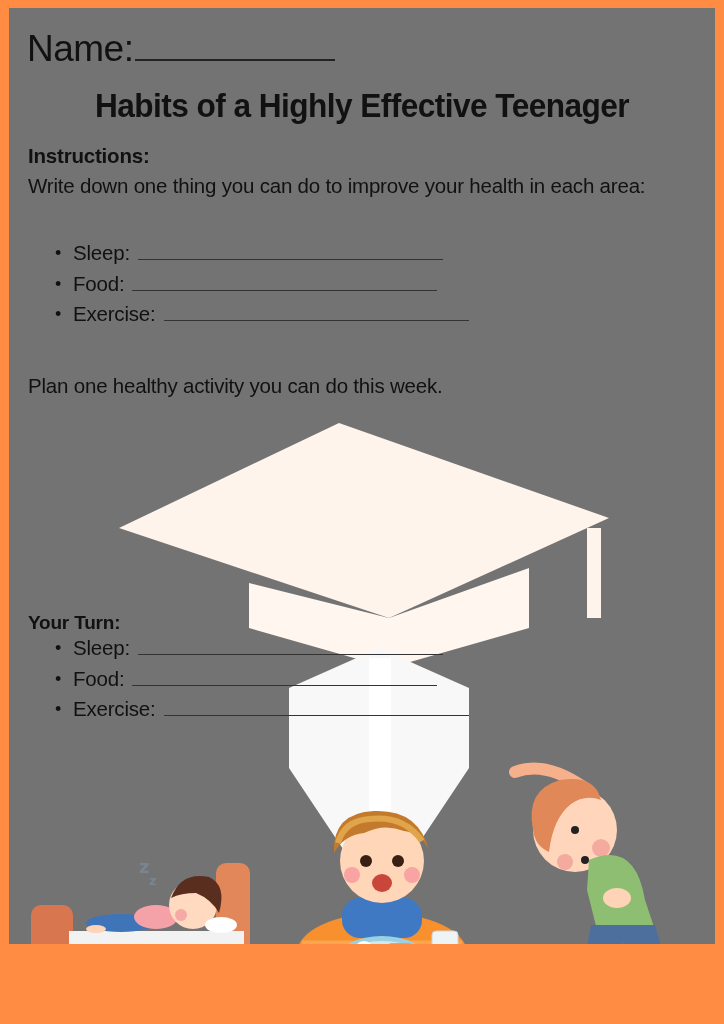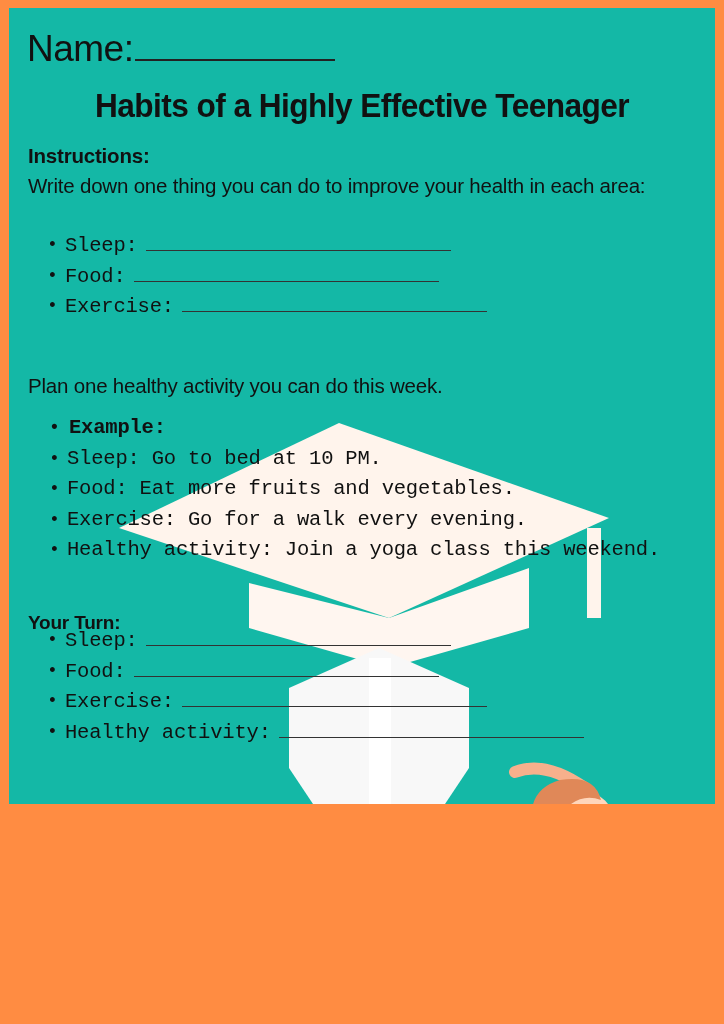--- a/index.html
+++ b/index.html
@@ -1,25 +1,25 @@
 <!DOCTYPE html>
 <html><head>
 <meta charset="utf-8">
 <style>
   html, body { margin:0; padding:0; }
   body { width:724px; height:1024px; background:#ff8c42; position:relative; overflow:hidden;
          font-family:"Liberation Sans", sans-serif; color:#111; }
-  .page { position:absolute; left:9px; top:8px; width:706px; height:796px; background:#14b8a6; overflow:hidden; }
+  .page { position:absolute; left:9px; top:8px; width:706px; height:936px; background:#737373; overflow:hidden; }
   .watermark { position:absolute; left:0; top:0; width:706px; height:1008px; pointer-events:none; }
   .name-row { position:absolute; left:18px; top:20px; font-size:37px; letter-spacing:-0.5px; font-weight:400; }
   .name-line { display:inline-block; width:200px; border-bottom:2px solid #222; margin-left:2px; height:30px; vertical-align:baseline; }
   .title { position:absolute; left:0; width:706px; top:78px; text-align:center; font-size:34px; font-weight:700; letter-spacing:-0.6px; transform:scaleX(0.93); transform-origin:center; }
   .txt { position:absolute; font-size:20.5px; line-height:30px; letter-spacing:-0.2px; }
   .bold { font-weight:700; }
-  ul.blist { list-style:none; margin:0; padding:0; position:absolute; left:38px; font-size:20.5px; letter-spacing:-0.2px;font-family:Liberation Mono, monospace; }
+  ul.blist { list-style:none; margin:8px; padding:0; position:absolute; left:38px; font-size:20.5px; letter-spacing:-0.2px; }
   ul.blist li { height:30.5px; line-height:30.5px; position:relative; padding-left:18px; white-space:nowrap; }
   ul.blist li::before { content:"•"; position:absolute; left:0; top:0; font-size:18px; }
   .blank { display:inline-block; border-bottom:1.5px solid #333; height:20px; vertical-align:baseline; margin-left:8px; }
   .illus { position:absolute; }
 </style>
 </head>
 <body>
 
 <div class="page">
 
@@ -41,35 +41,27 @@
   <div class="txt" style="left:19px; top:163px; width:640px;">Write down one thing you can do to improve your health in each area:</div>
 
   <ul class="blist" style="top:222px;">
     <li><span>Sleep:</span><span class="blank" style="width:305px;"></span></li>
     <li><span>Food:</span><span class="blank" style="width:305px;"></span></li>
     <li><span>Exercise:</span><span class="blank" style="width:305px;"></span></li>
   </ul>
 
   <div class="txt" style="left:19px; top:343px;margin-top:20px;">Plan one healthy activity you can do this week.</div>
 
-  <ul class="blist" style="top:405px; left:40px;">
-    <li class="bold" style="padding-left:20px;"><span>Example:</span></li>
-    <li>Sleep: Go to bed at 10 PM.</li>
-    <li>Food: Eat more fruits and vegetables.</li>
-    <li>Exercise: Go for a walk every evening.</li>
-    <li>Healthy activity: Join a yoga class this weekend.</li>
-  </ul>
 
   <div class="txt bold" style="left:19px; top:600px; font-size:19px;">Your Turn:</div>
 
   <ul class="blist" style="top:617px;">
     <li><span>Sleep:</span><span class="blank" style="width:305px;"></span></li>
     <li><span>Food:</span><span class="blank" style="width:305px;"></span></li>
     <li><span>Exercise:</span><span class="blank" style="width:305px;"></span></li>
-    <li><span>Healthy activity:</span><span class="blank" style="width:305px;"></span></li>
   </ul>
 
   <svg class="illus" style="left:22px; top:835px;" width="225" height="135" viewBox="0 0 225 135">
     <text x="108" y="30" font-size="18" fill="#7a8590" font-family="DejaVu Sans, sans-serif" font-weight="bold">z</text>
     <text x="118" y="42" font-size="13" fill="#7a8590" font-family="DejaVu Sans, sans-serif" font-weight="bold">z</text>
     <rect x="185" y="20" width="34" height="112" rx="10" fill="#e1875a"></rect>
     <rect x="0" y="62" width="42" height="72" rx="10" fill="#d8774f"></rect>
     <rect x="38" y="88" width="175" height="26" fill="#f2f2f2"></rect>
     <rect x="38" y="112" width="175" height="12" fill="#e39268"></rect>
     <rect x="170" y="112" width="20" height="22" fill="#d8774f"></rect>

